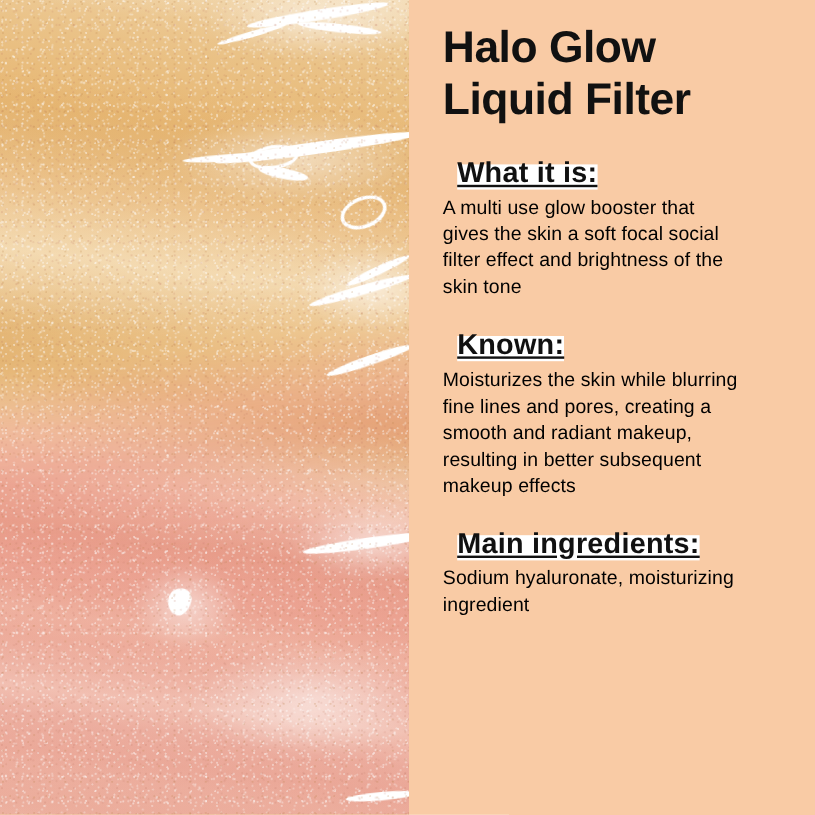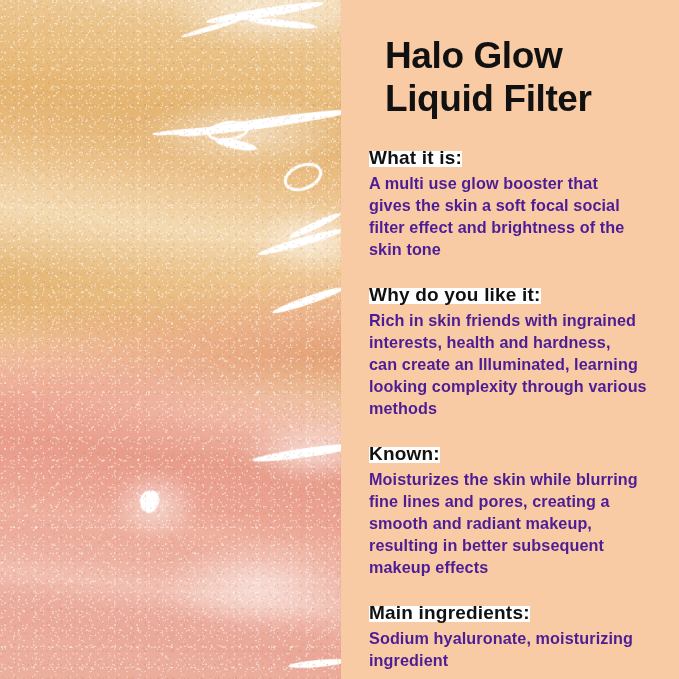--- a/index.html
+++ b/index.html
@@ -250,56 +250,57 @@
     left: 341px;
     top: 0;
     width: 338px;
     height: 679px;
     background: #f9cba5;
     box-sizing: border-box;
     padding: 0 18px 0 28px;
   }
 
   .title {
-    margin: 16px;
+    margin: 0;
     padding-top: 18px;
     color: #111111;
     font-weight: 700;
     font-size: 37px;
     line-height: 1.17;
     letter-spacing: -0.4px;
     white-space: pre-line;
   }
 
   .section {
     margin-top: 22px;
   }
   .section.first { margin-top: 25px; }
 
   .section-heading {
     display: inline;
-    margin: 0;
+    margin: 12px;
     color: #111111;
     font-weight: 700;
-    font-size: 19px;
+    font-size: 24px;
     line-height: 1.28;
     letter-spacing: 0.2px;
     background-image: linear-gradient(#ffffff, #ffffff);
     background-repeat: no-repeat;
     background-size: calc(100% + 6px) 78%;
     background-position: -3px 100%;
     box-decoration-break: clone;
+    text-decoration: underline;
     -webkit-box-decoration-break: clone;
   }
   .heading-wrap { line-height: 1.3; }
 
   .section-body {
     margin: 3px 0 0 0;
-    color: #4c1d95;
-    font-weight: 700;
+    color: #000000;
+    font-weight: 400;
     font-size: 16.2px;
     line-height: 1.355;
     letter-spacing: 0.1px;
     white-space: pre-line;
   }
 </style>
 </head>
 <body>
 
 <div class="page">
@@ -343,30 +344,20 @@
     <div class="section first">
       <div class="heading-wrap">
         <span class="section-heading">What it is:</span>
       </div>
       <p class="section-body">A multi use glow booster that
 gives the skin a soft focal social
 filter effect and brightness of the
 skin tone</p>
     </div>
 
-    <div class="section">
-      <div class="heading-wrap">
-        <span class="section-heading">Why do you like it:</span>
-      </div>
-      <p class="section-body">Rich in skin friends with ingrained
-interests, health and hardness,
-can create an Illuminated, learning
-looking complexity through various
-methods</p>
-    </div>
 
     <div class="section">
       <div class="heading-wrap">
         <span class="section-heading">Known:</span>
       </div>
       <p class="section-body">Moisturizes the skin while blurring
 fine lines and pores, creating a
 smooth and radiant makeup,
 resulting in better subsequent
 makeup effects</p>

